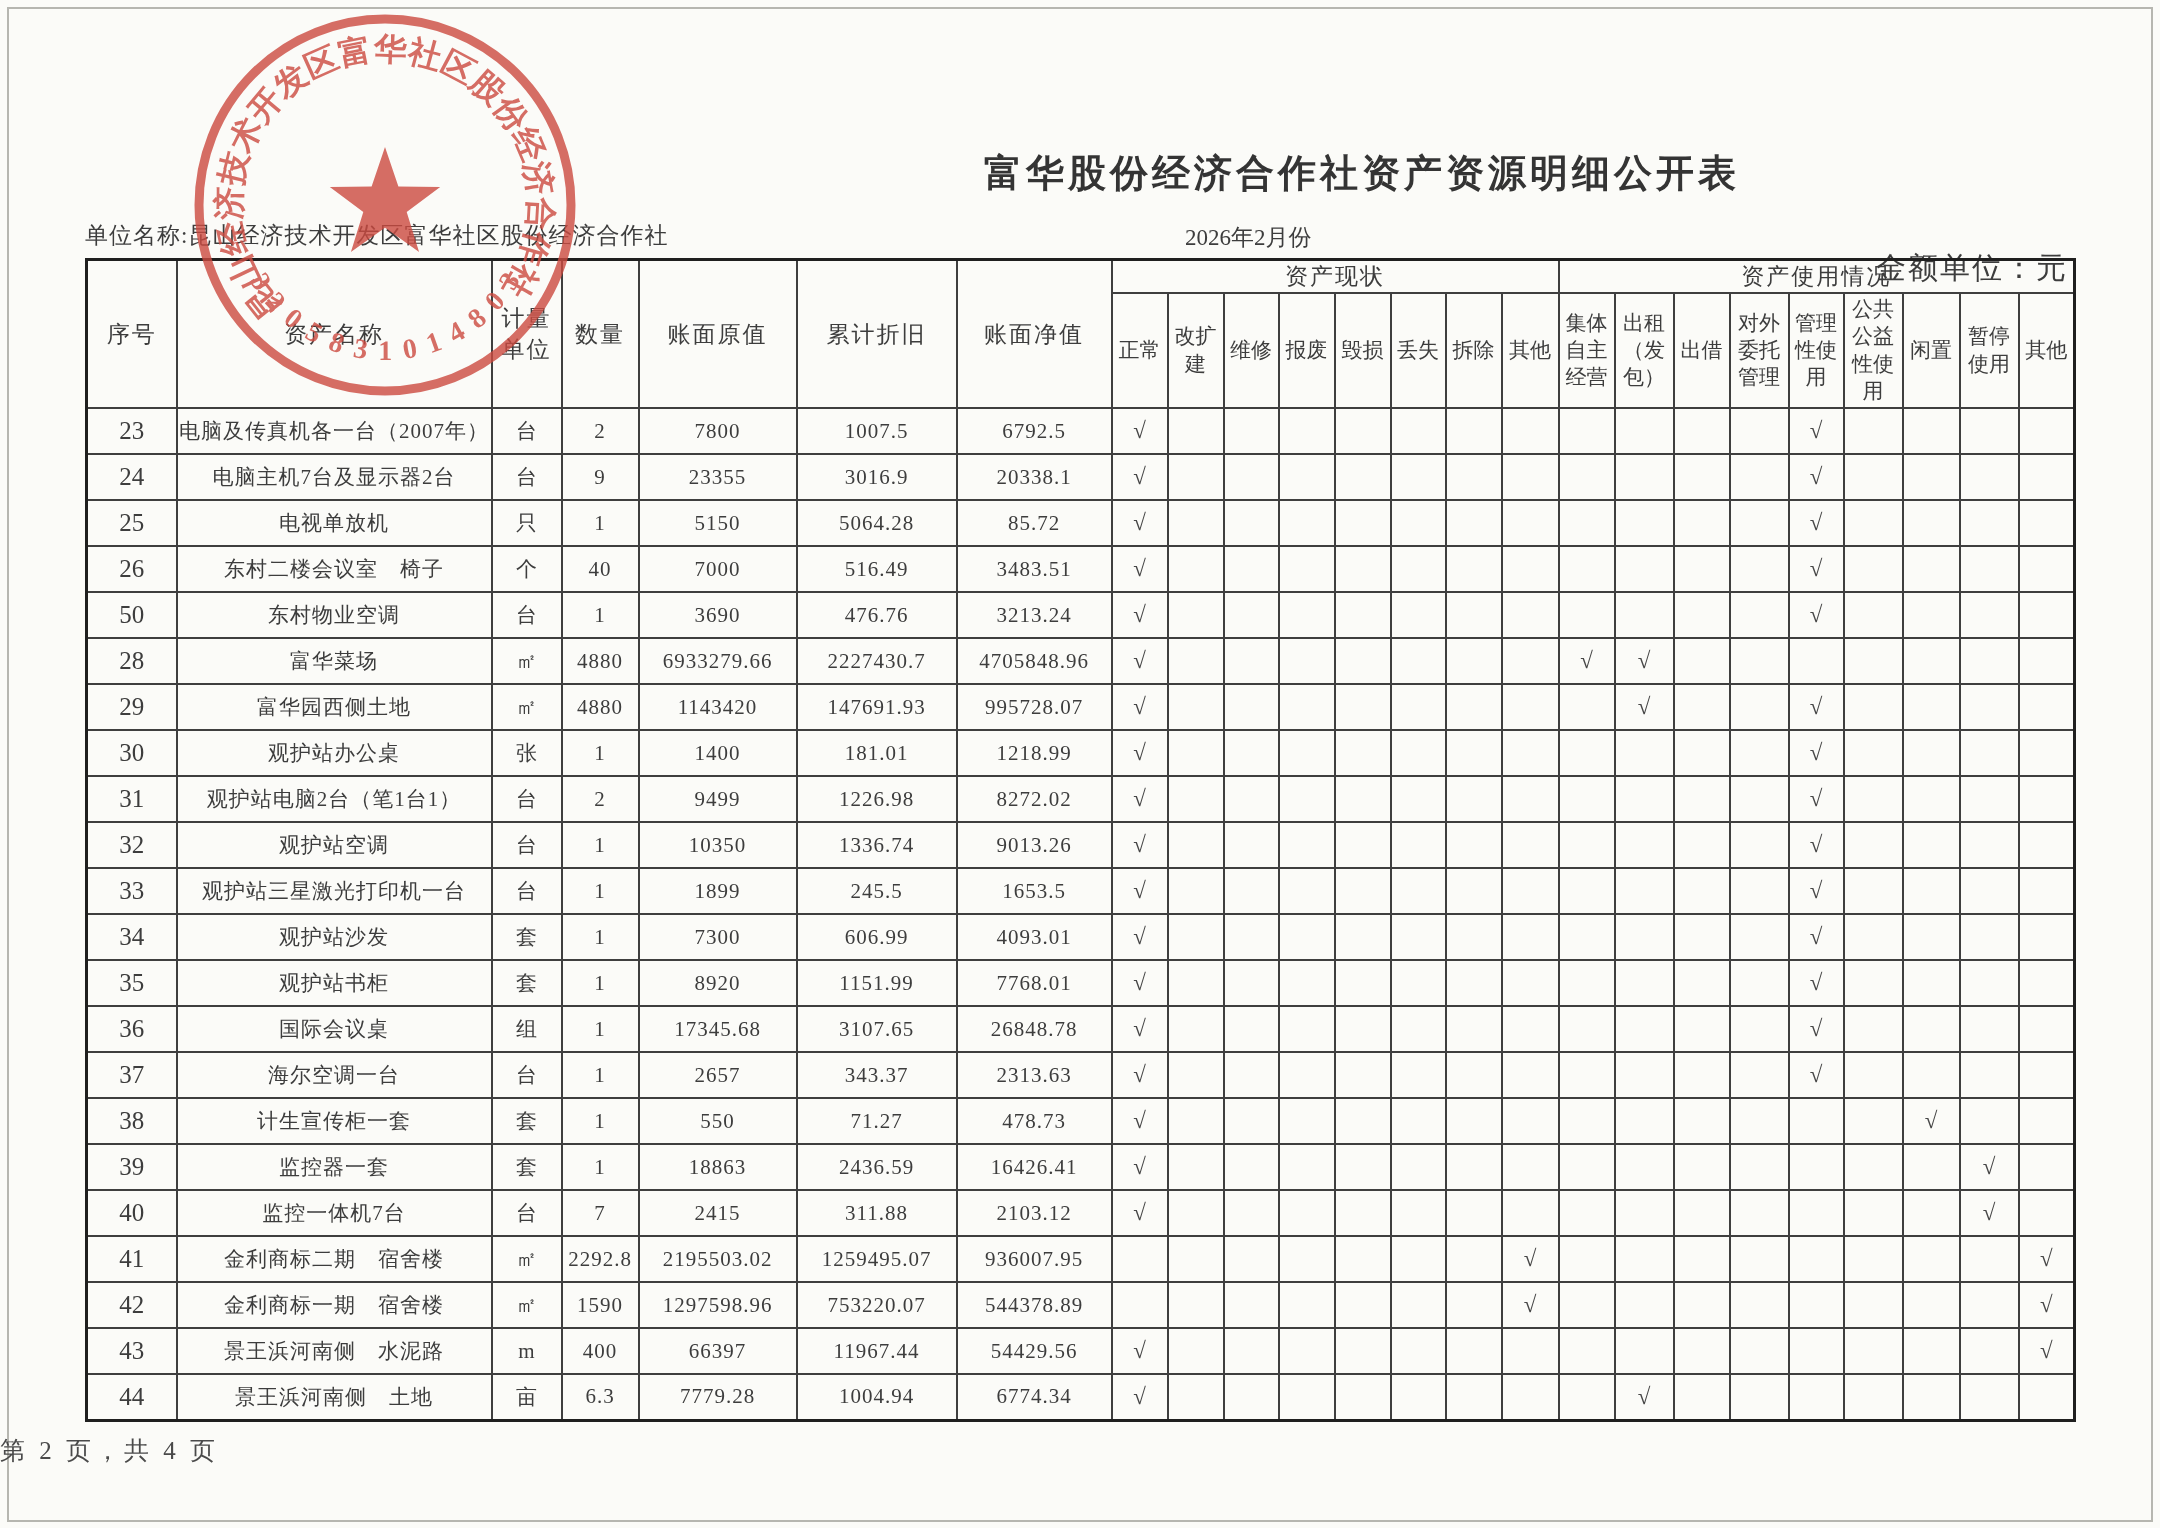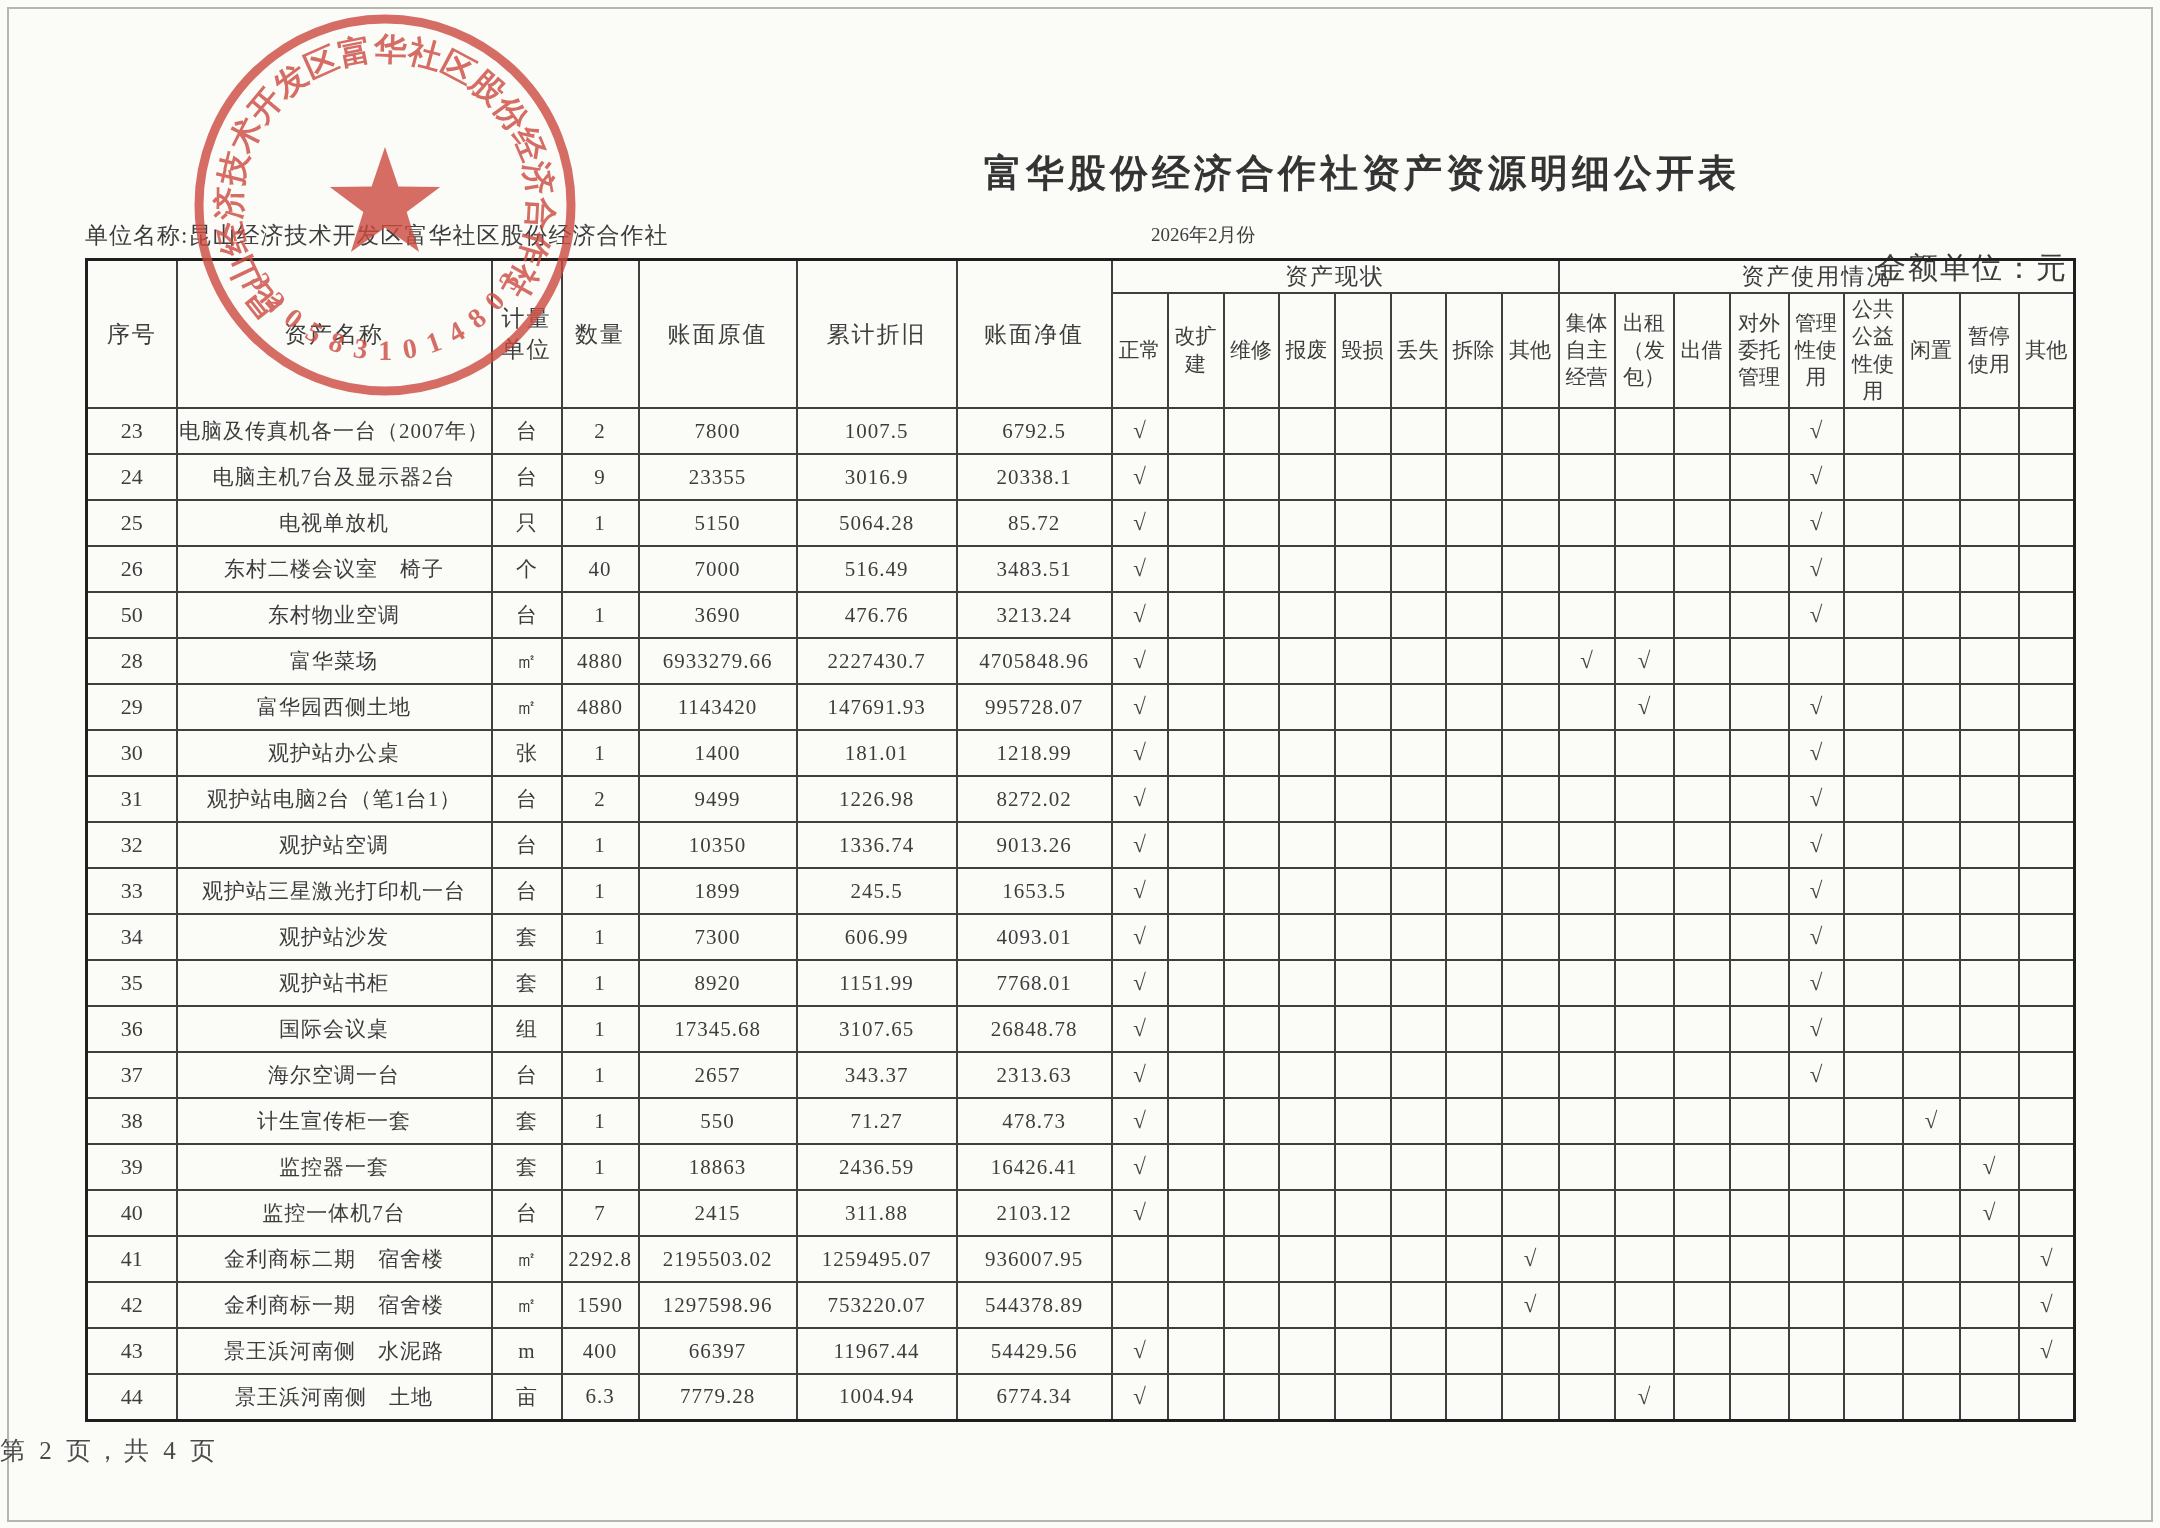--- a/index.html
+++ b/index.html
@@ -4,32 +4,32 @@
 <style>
   html,body{margin:0;padding:0}
   body{
     width:2160px;height:1528px;position:relative;
     background:#fbfbf8;color:#3d3d3d;
     font-family:"Liberation Serif","DejaVu Serif",serif;
   }
   .scan-edge{position:absolute;left:7px;top:7px;right:7px;bottom:6px;border:2px solid #b6b6b0;pointer-events:none}
   .title{position:absolute;top:148px;left:0;width:1740px;text-align:right;font-size:38px;font-weight:bold;letter-spacing:4px;color:#343434}
   .unit-line{position:absolute;top:220px;left:85px;font-size:23px;letter-spacing:1px}
-  .period{position:absolute;top:222px;left:1151px;font-size:19px}
+  .period{position:absolute;top:222px;left:1185px;font-size:23px}
   .amount-unit{position:absolute;top:248px;right:92px;font-size:30px;letter-spacing:2px}
   .tablewrap{position:absolute;left:85px;top:258px}
   table{border-collapse:collapse;table-layout:fixed;width:1988px;border:3px solid #1f1f1f}
   th,td{border:2px solid #3f3f3f;padding:0;text-align:center;vertical-align:middle;font-weight:normal;overflow:hidden;color:#3d3d3d}
   tr.group-row{height:32px}
   tr.group-row th{font-size:23px;letter-spacing:2px}
   tr.sub-row{height:95px}
   tr.sub-row th{font-size:21px;line-height:1.3;padding:2px 1px}
   th.top-col{font-size:23px;line-height:1.35;padding:0 2px}
   tbody tr{height:46px}
-  td.td-seq{font-size:22px}
+  td.td-seq{font-size:25px}
   td.td-name{font-size:21px;white-space:nowrap;letter-spacing:1px}
   td.td-unit{font-size:21px}
   td.td-num{font-size:21px;white-space:nowrap;letter-spacing:1px}
   td.td-check{font-size:23px;color:#474747}
   .footer{position:absolute;top:1434px;left:0;width:2160px;text-align:left;font-size:25px;letter-spacing:4px;color:#4a4a4a}
   .stamp{position:absolute;left:182px;top:8px;width:406px;height:392px;opacity:.8;z-index:5;pointer-events:none}
 </style>
 </head>
 <body>
 

